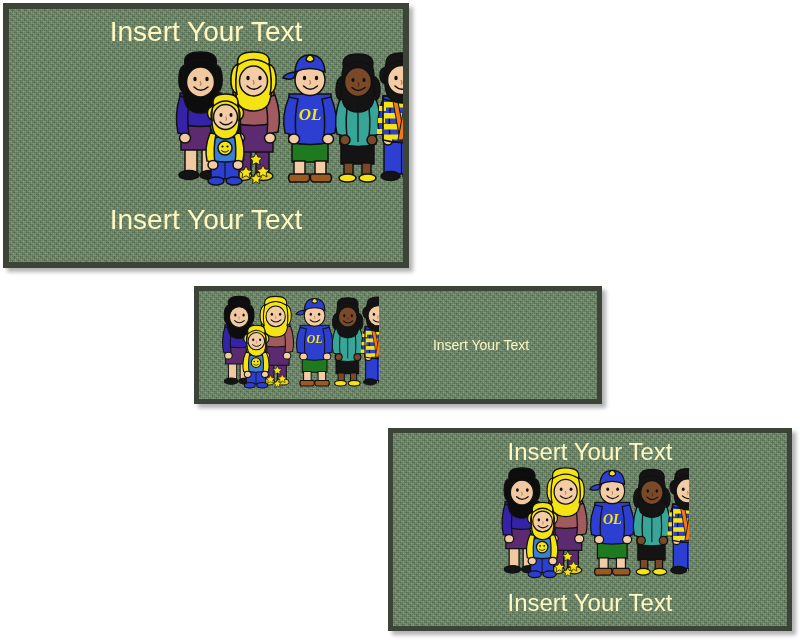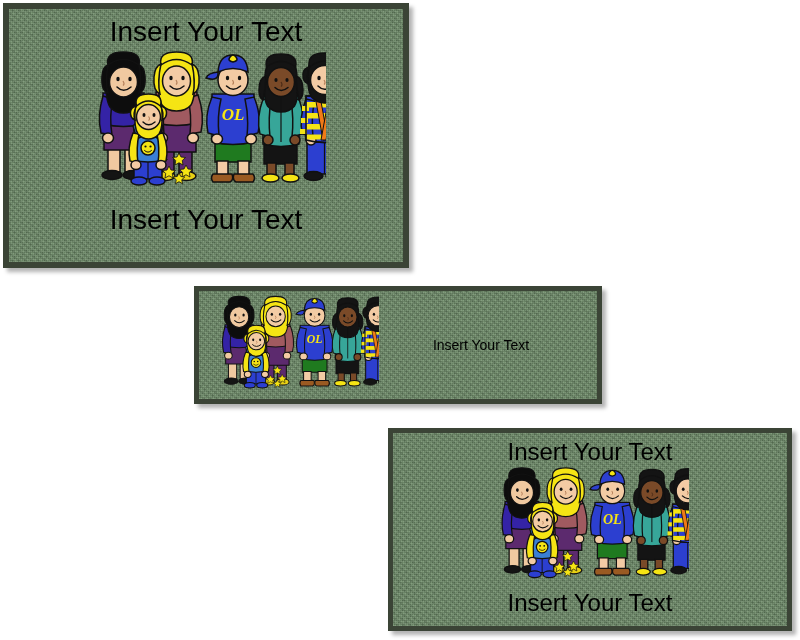--- a/index.html
+++ b/index.html
@@ -16,29 +16,29 @@
   .card .felt{position:absolute;inset:0;
         background-color:#6d8768;
         background-image:
           repeating-linear-gradient(0deg,  rgba(255,255,255,.055) 0 1px, rgba(0,0,0,.055) 1px 2px),
           repeating-linear-gradient(90deg, rgba(255,255,255,.05)  0 1px, rgba(0,0,0,.05)  1px 2px),
           repeating-linear-gradient(37deg, rgba(120,150,115,.40) 0 2px, rgba(80,105,76,.40) 2px 4px),
           repeating-linear-gradient(127deg,rgba(125,155,120,.30) 0 3px, rgba(74,98,70,.30) 3px 5px);
         z-index:0;}
   .card > *:not(.felt){position:relative;z-index:1;}
 
-  .caption{width:100%;text-align:center;color:#000000;
+  .caption{width:100%;text-align:center;color:#fef9c3;
            font-weight:400;line-height:1.05;white-space:nowrap;}
 
   
   #card-top-left{left:3px;top:3px;width:406px;height:265px;border-width:6px;}
   #card-top-left .caption{font-size:28px;}
   #card-top-left .cap-top{margin-top:8px;}
   #card-top-left .cap-bottom{margin-top:10px;}
-  #card-top-left .art-wrap{display:flex;justify-content:center;margin-top:4px;}
+  #card-top-left .art-wrap{display:flex;justify-content:flex-end;margin-top:4px;}
 
   
   #card-banner{left:194px;top:286px;width:408px;height:118px;border-width:5px;
                display:flex;align-items:center;}
   #card-banner .art-wrap{margin-left:14px;}
   #card-banner .caption{font-size:14px;width:auto;flex:1;text-align:center;
                         margin-left:4px;margin-right:18px;}
 
   
   #card-bottom-right{left:388px;top:428px;width:404px;height:203px;border-width:5px;}

